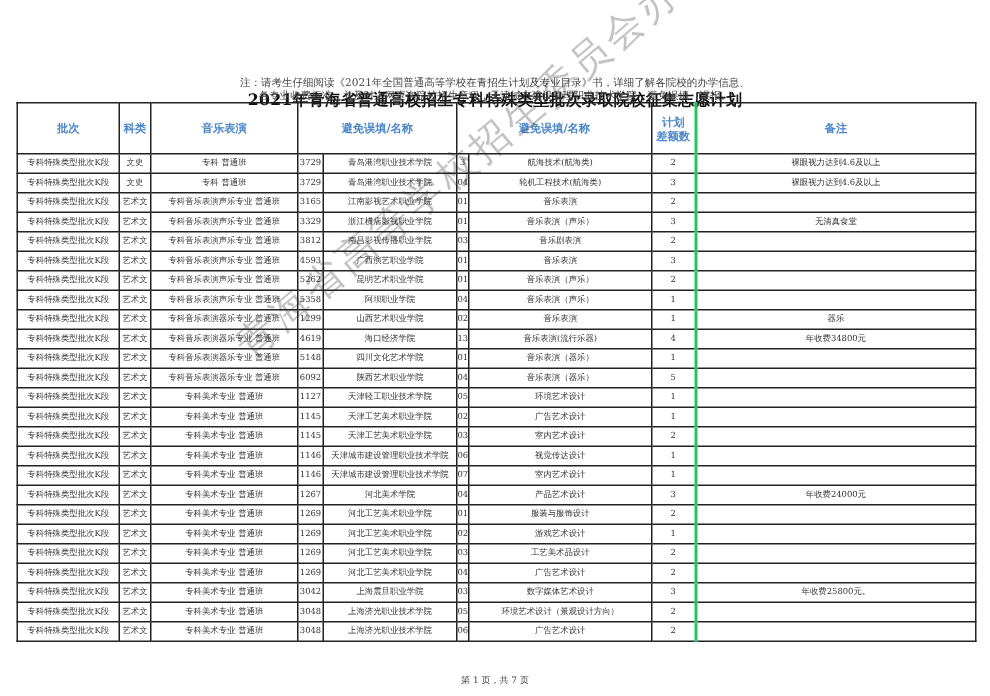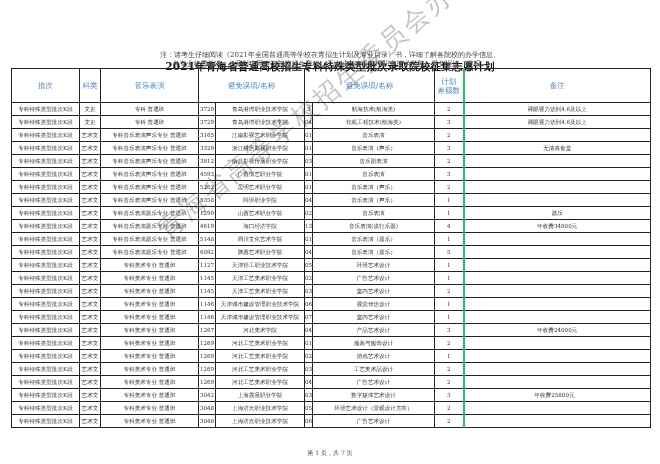--- a/index.html
+++ b/index.html
@@ -6,21 +6,21 @@
     body { width: 660px; height: 464px; position: relative; overflow: hidden;
            font-family: "DejaVu Serif", "Liberation Serif", serif; color: #222; }
     .title { position: absolute; top: 36px; left: 0; width: 660px; text-align: center;
              font-size: 10.5px; font-weight: bold; color: #111; letter-spacing: 0.2px; margin-top: 24px; }
     .note { position: absolute; left: 0; width: 660px; text-align: center; font-size: 7px; color: #444; }
     .note1 { top: 50px; }
     .note2 { top: 59px; }
     table { position: absolute; top: 68px; left: 11px; border-collapse: collapse; table-layout: fixed; width: 639px; }
     th, td { border: 1px solid #222; padding: 0; text-align: center; overflow: hidden; white-space: nowrap; }
     th { height: 33px; color: #4a86c8; font-family: "DejaVu Sans", "Liberation Sans", sans-serif;
-         font-weight: normal; font-size: 7.5px; line-height: 9px; }
+         font-weight: bold; font-size: 7.5px; line-height: 9px; }
     td { height: 12px; font-size: 5.6px; color: #333; line-height: 12px; }
     table { border: 1.5px solid #222; }
     td.sep, th.sep { border-right: 2px solid #22c55e; }
     .footer { position: absolute; top: 449px; left: 0; width: 660px; text-align: center; font-size: 6px; color: #444; }
     .watermark { position: absolute; left: 150px; top: 220px; font-family: "DejaVu Sans", "Liberation Sans", sans-serif;
                  font-size: 26px; color: rgba(40,40,40,0.28); transform: rotate(-40deg); transform-origin: left top;
                  white-space: nowrap; letter-spacing: 3px; pointer-events: none; }
   </style>
 </head>
 <body>

